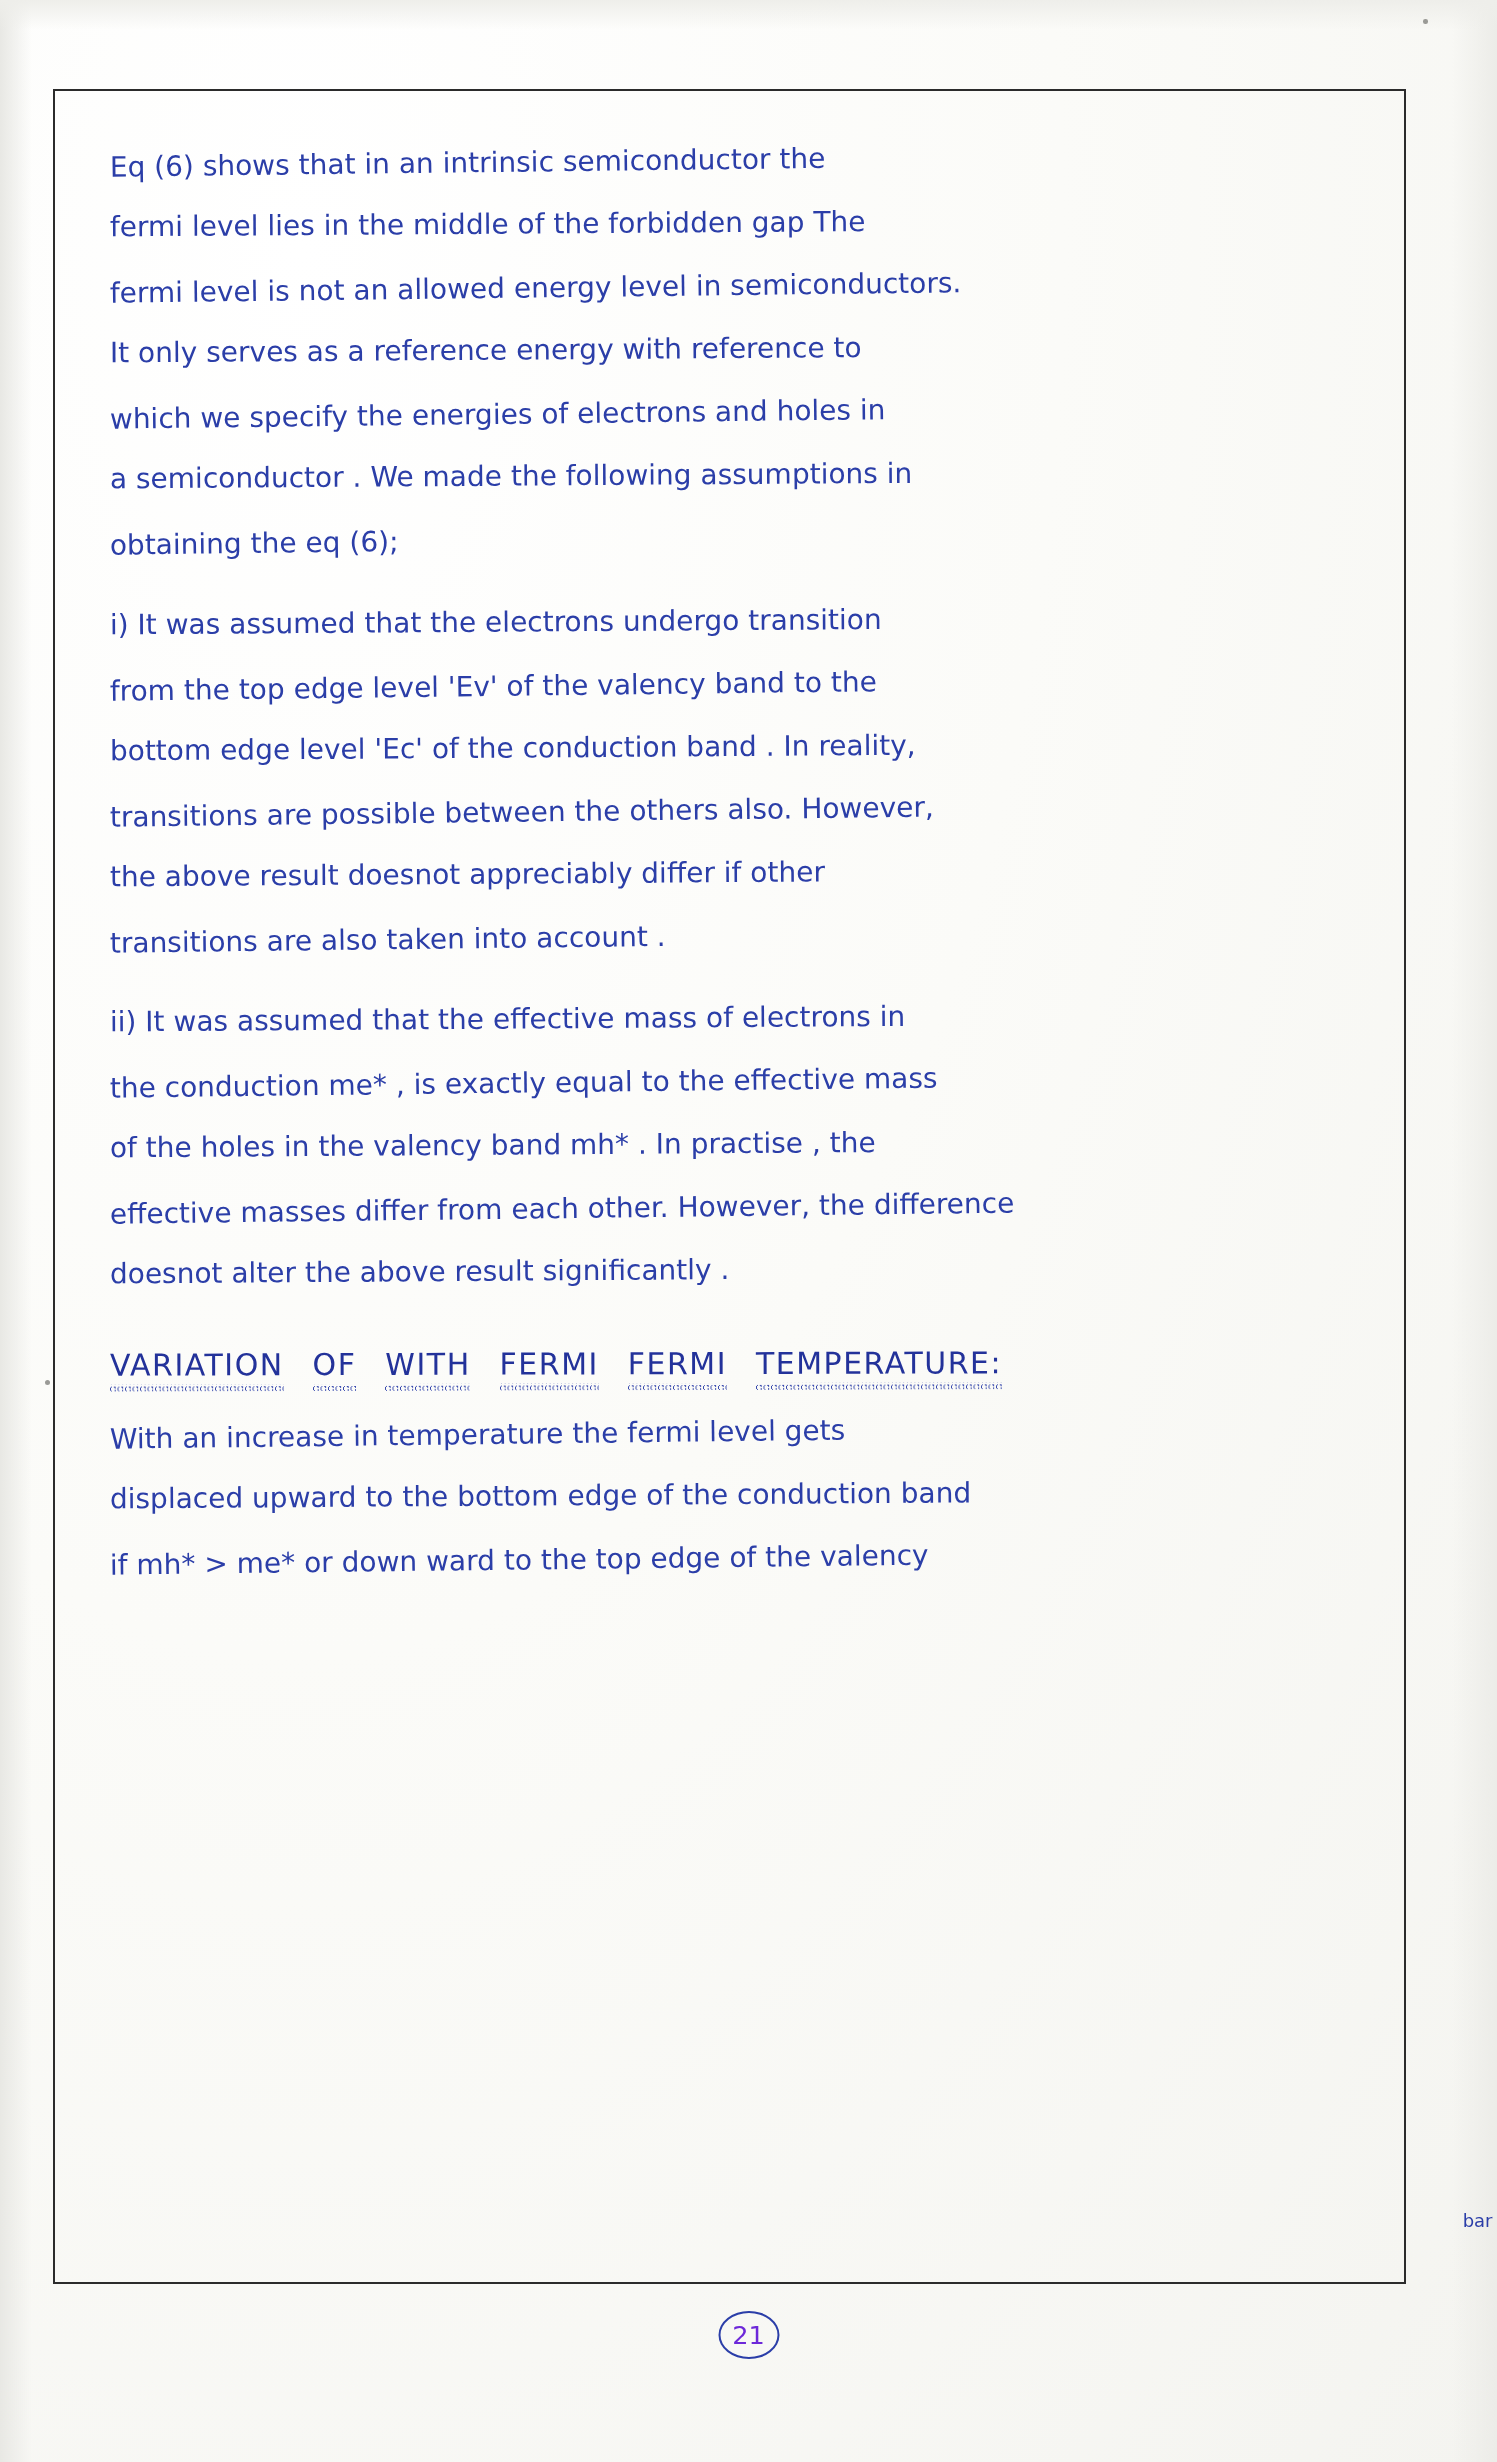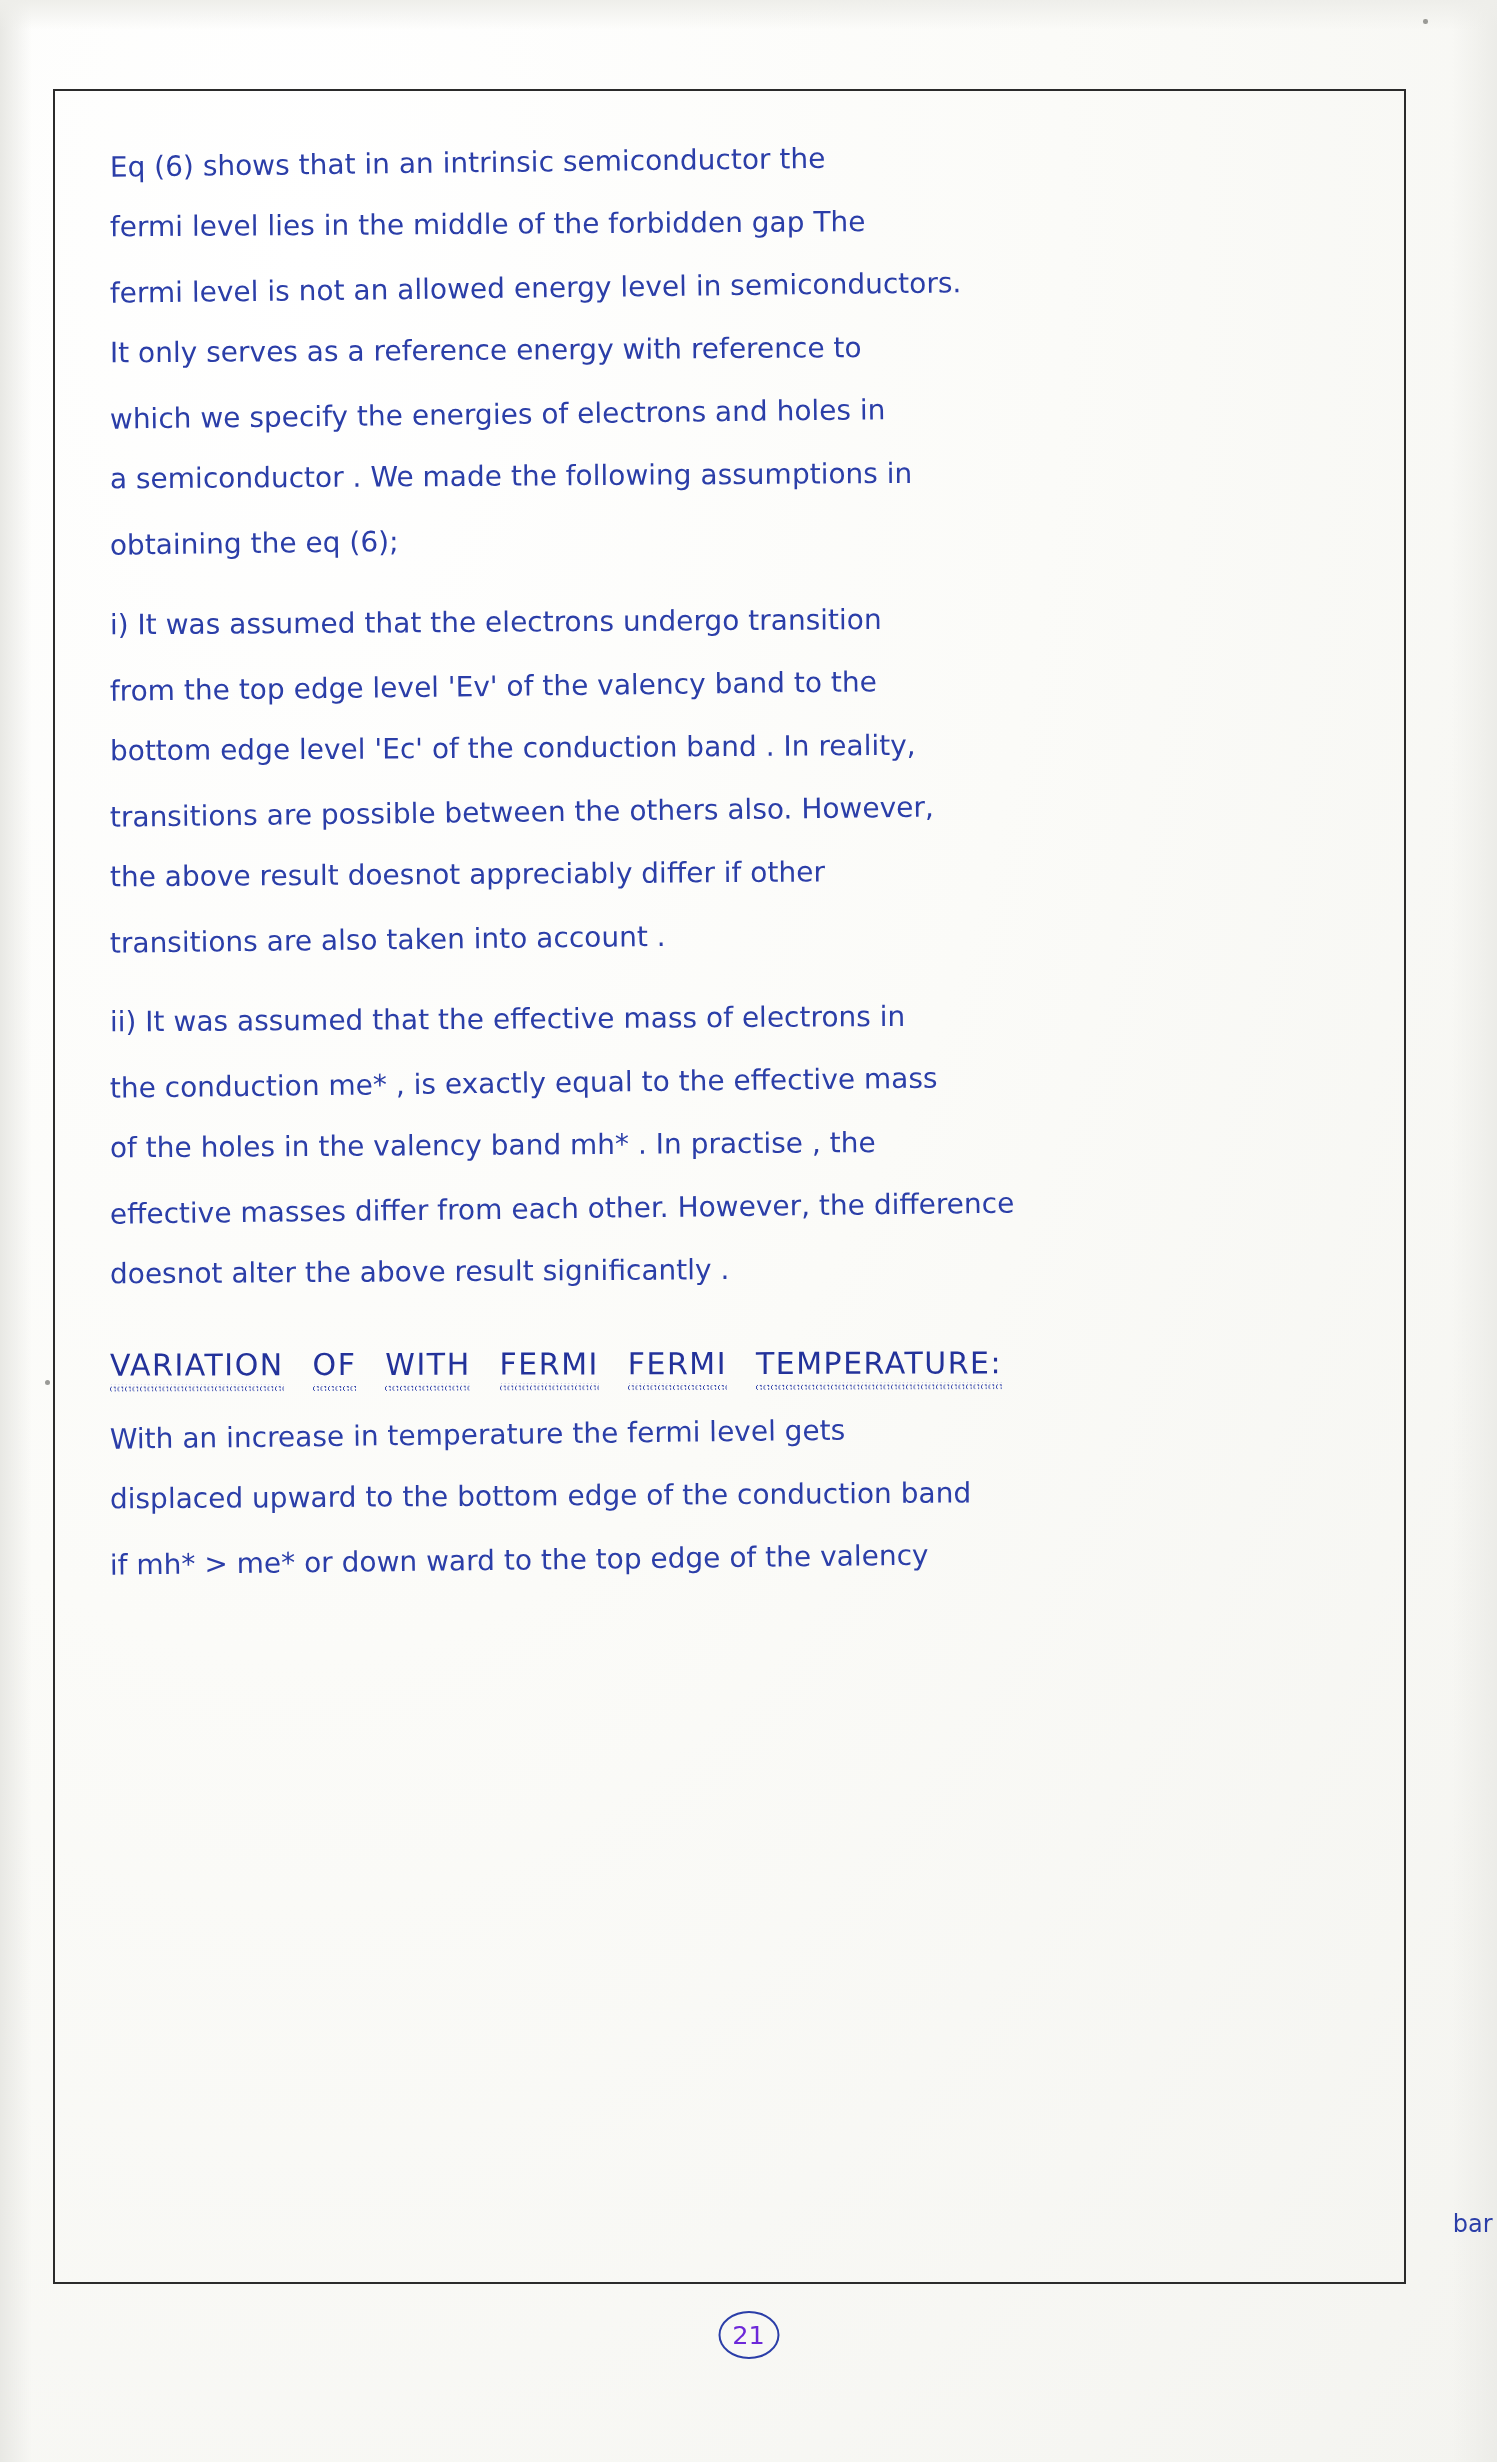--- a/index.html
+++ b/index.html
@@ -158,21 +158,21 @@
     height: 30px;
     background: linear-gradient(180deg, #eeeeea 0%, rgba(255,255,255,0) 100%);
     pointer-events: none;
   }
 
   
   .overflow-word {
     position: absolute;
     right: 4.5px;
     color: #2b3ea8;
-    font-size: 24px;
+    font-size: 18px;
   }
 </style>
 </head>
 <body>
 
 <div class="sheet">
   <div class="paper-tint"></div>
   <div class="edge-shadow-left"></div>
   <div class="edge-shadow-right"></div>
   <div class="edge-shadow-top"></div>

